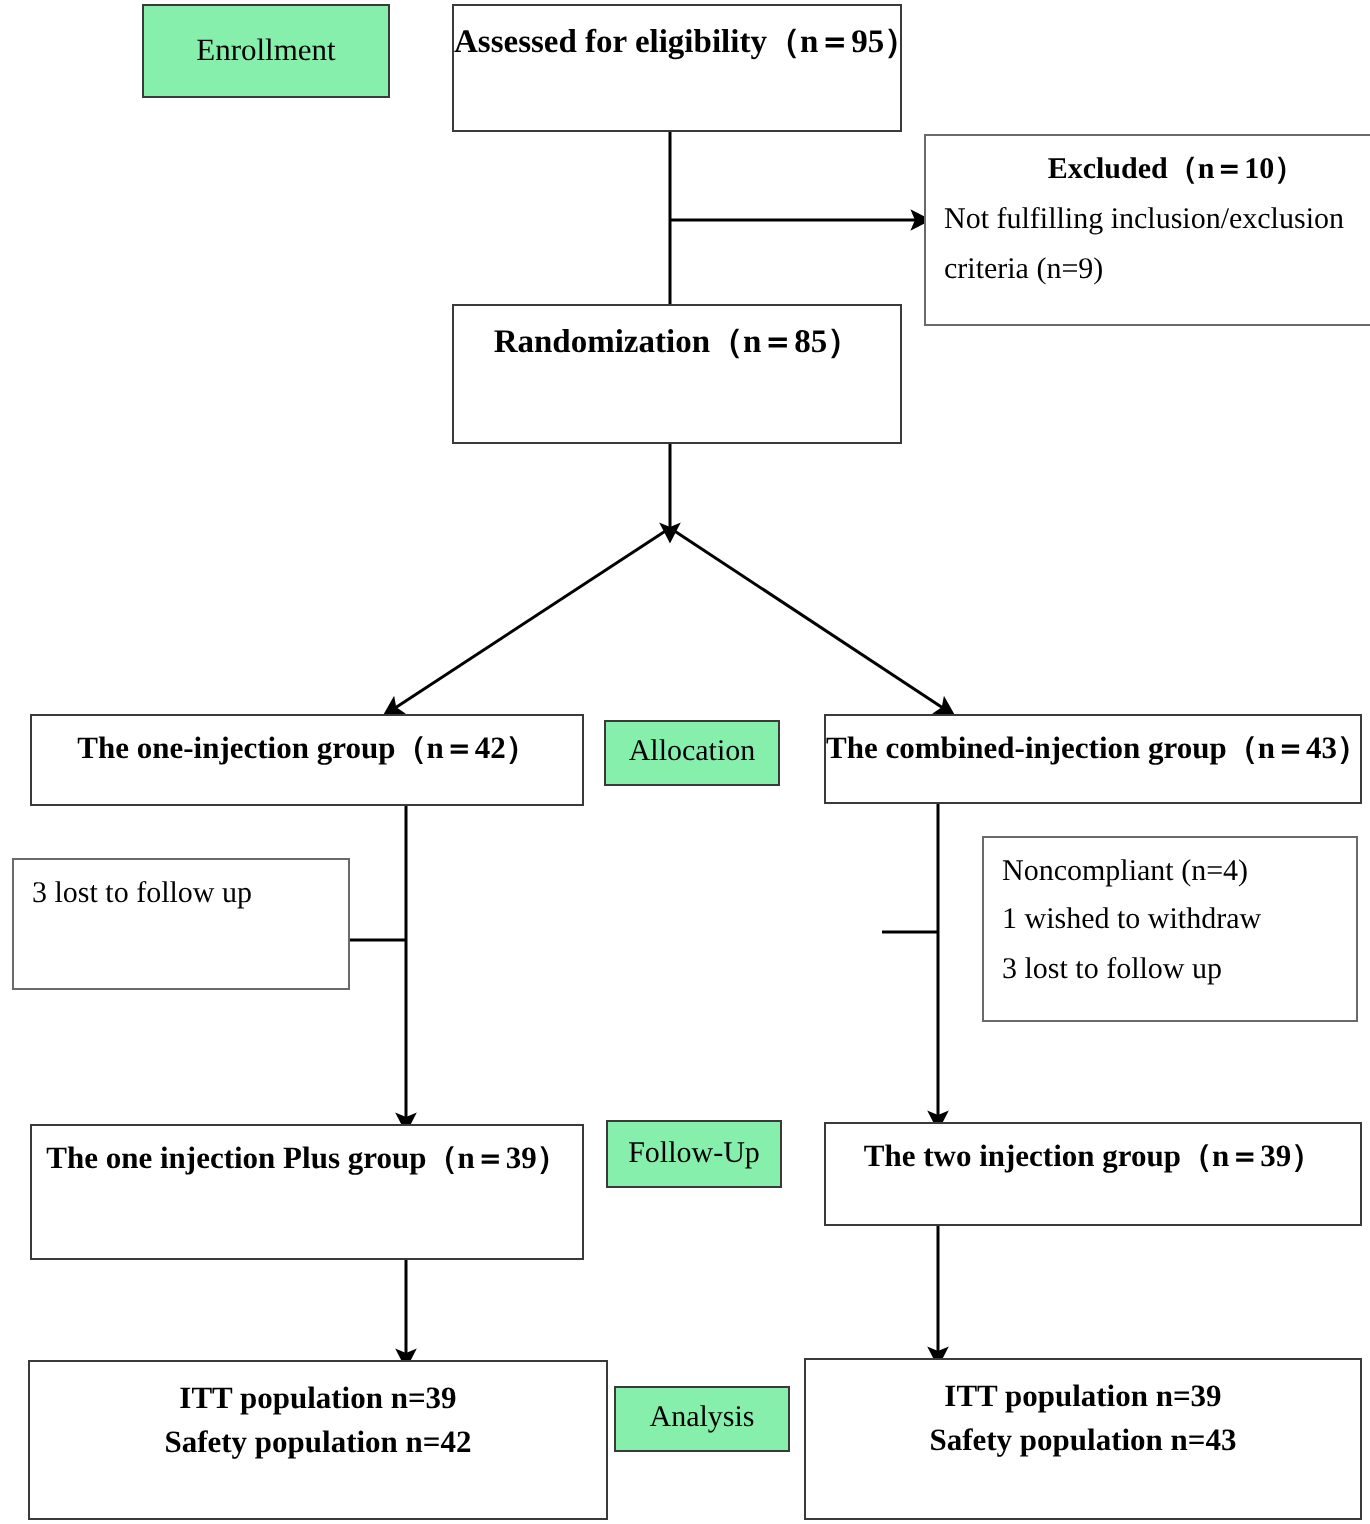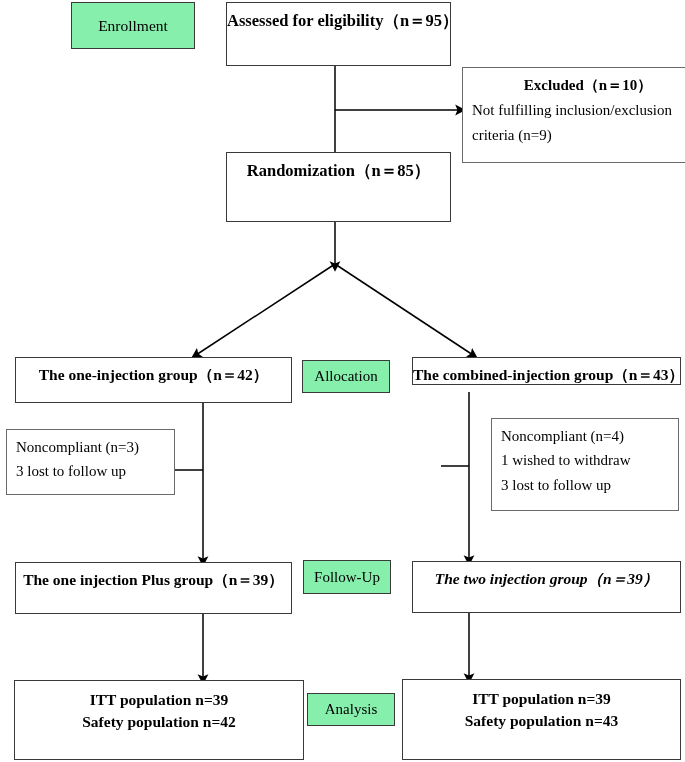--- a/index.html
+++ b/index.html
@@ -143,45 +143,44 @@
         <span class="title-line">Randomization（n＝85）</span>
       </div>
   </div>
 
   <div class="box bold fs16" style="left:15px; top:357px; width:277px; height:46px;">
     <div style="padding-top:6px;">
         <span class="title-line">The one-injection group（n＝42）</span>
       </div>
   </div>
 
-  <div class="box bold fs16" style="left:412px; top:357px; width:269px; height:28px;">
+  <div class="box bold fs16" style="left:412px; top:357px; width:269px; height:45px;">
     <div style="padding-top:6px;">
         <span class="title-line">The combined-injection group（n＝43）</span>
       </div>
   </div>
 
   <div class="note-box fs15" style="left:6px; top:429px; width:169px; height:66px;">
-    <span class="ln">Noncompliant (n=3)</span>
     <span class="ln">3 lost to follow up</span>
   </div>
 
   <div class="note-box fs15" style="left:491px; top:418px; width:188px; height:93px;">
     <span class="ln">Noncompliant (n=4)</span>
     <span class="ln">1 wished to withdraw</span>
     <span class="ln">3 lost to follow up</span>
   </div>
 
-  <div class="box bold fs16" style="left:15px; top:562px; width:277px; height:52px;">
+  <div class="box bold fs16" style="left:15px; top:562px; width:277px; height:68px;">
     <div style="padding-top:6px;">
         <span class="title-line">The one injection Plus group（n＝39）</span>
       </div>
   </div>
 
   <div class="box bold fs16" style="left:412px; top:561px; width:269px; height:52px;">
-    <div style="padding-top:6px;font-style:italic;">
+    <div style="padding-top:6px;">
         <span class="title-line">The two injection group（n＝39）</span>
       </div>
   </div>
 
   <div class="box bold fs16" style="left:14px; top:680px; width:290px; height:80px;">
     <div style="padding-top:8px;">
       <span class="title-line">ITT population n=39</span>
       <span class="title-line">Safety population n=42</span>
     </div>
   </div>

